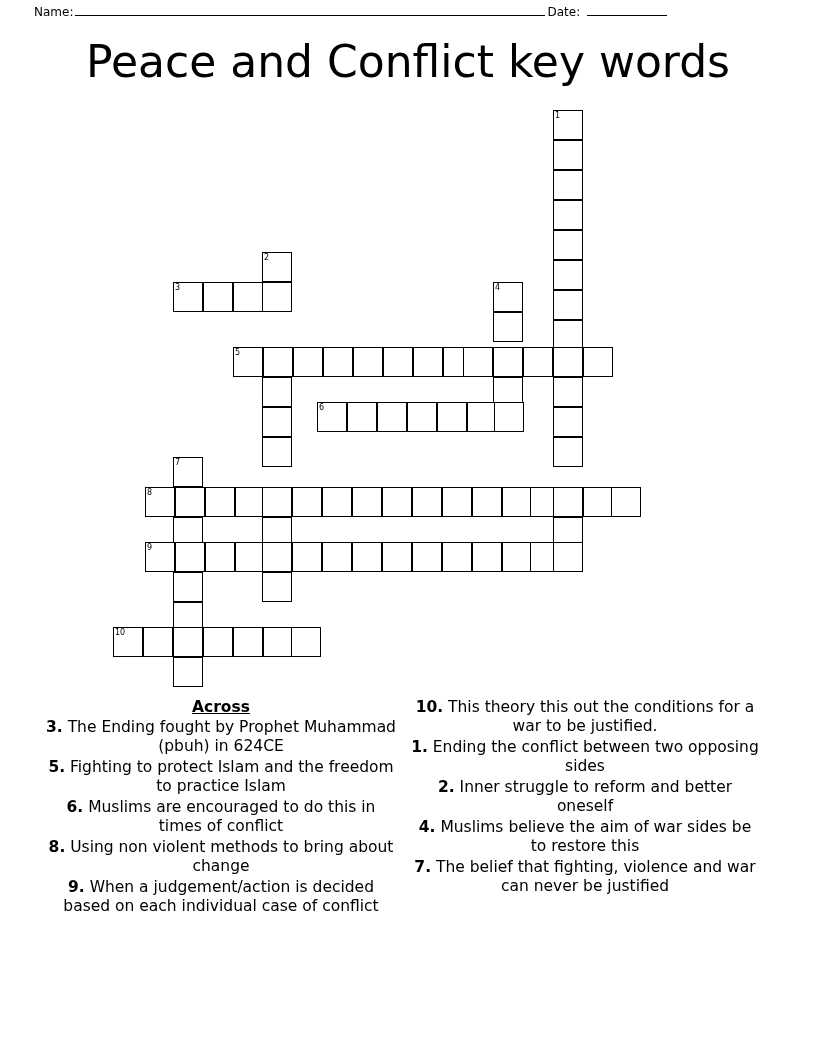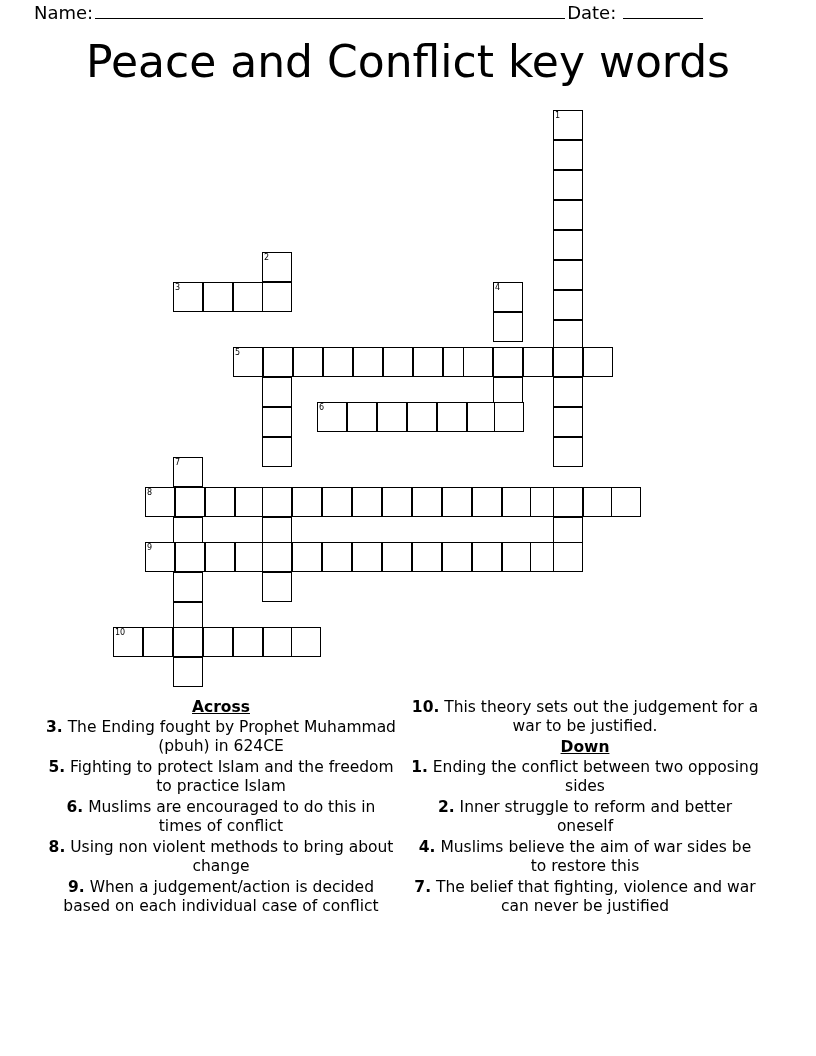--- a/index.html
+++ b/index.html
@@ -26,21 +26,21 @@
     position: absolute;
     top: 2px;
     left: 34px;
     width: 748px;
     font-size: 15px;
     display: flex;
     align-items: baseline;
     white-space: nowrap;
   }
   .header-line .lbl {
-    font-size: 18px;
+    font-size: 12px;
   }
   .header-line .rule {
     display: inline-block;
     border-bottom: 1px solid #000;
     height: 12px;
     margin: 0 2px;
   }
   .rule-name { width: 470px; }
   .rule-date { width: 80px; }
   .date-group { }
@@ -264,23 +264,22 @@
       </div>
       <div class="clue">
         <b>9.</b>
         <span>When a judgement/action is decided based on each individual case of conflict</span>
       </div>
     </div>
 
     <div class="clue-col col-right">
       <div class="clue">
         <b>10.</b>
-        <span>This theory sets out the judgement for a war to be justified.</span>
-      </div>
-      <div class="clue-head">Down</div>
+        <span>This theory this out the conditions for a war to be justified.</span>
+      </div>
       <div class="clue">
         <b>1.</b>
         <span>Ending the conflict between two opposing sides</span>
       </div>
       <div class="clue">
         <b>2.</b>
         <span>Inner struggle to reform and better oneself</span>
       </div>
       <div class="clue">
         <b>4.</b>

